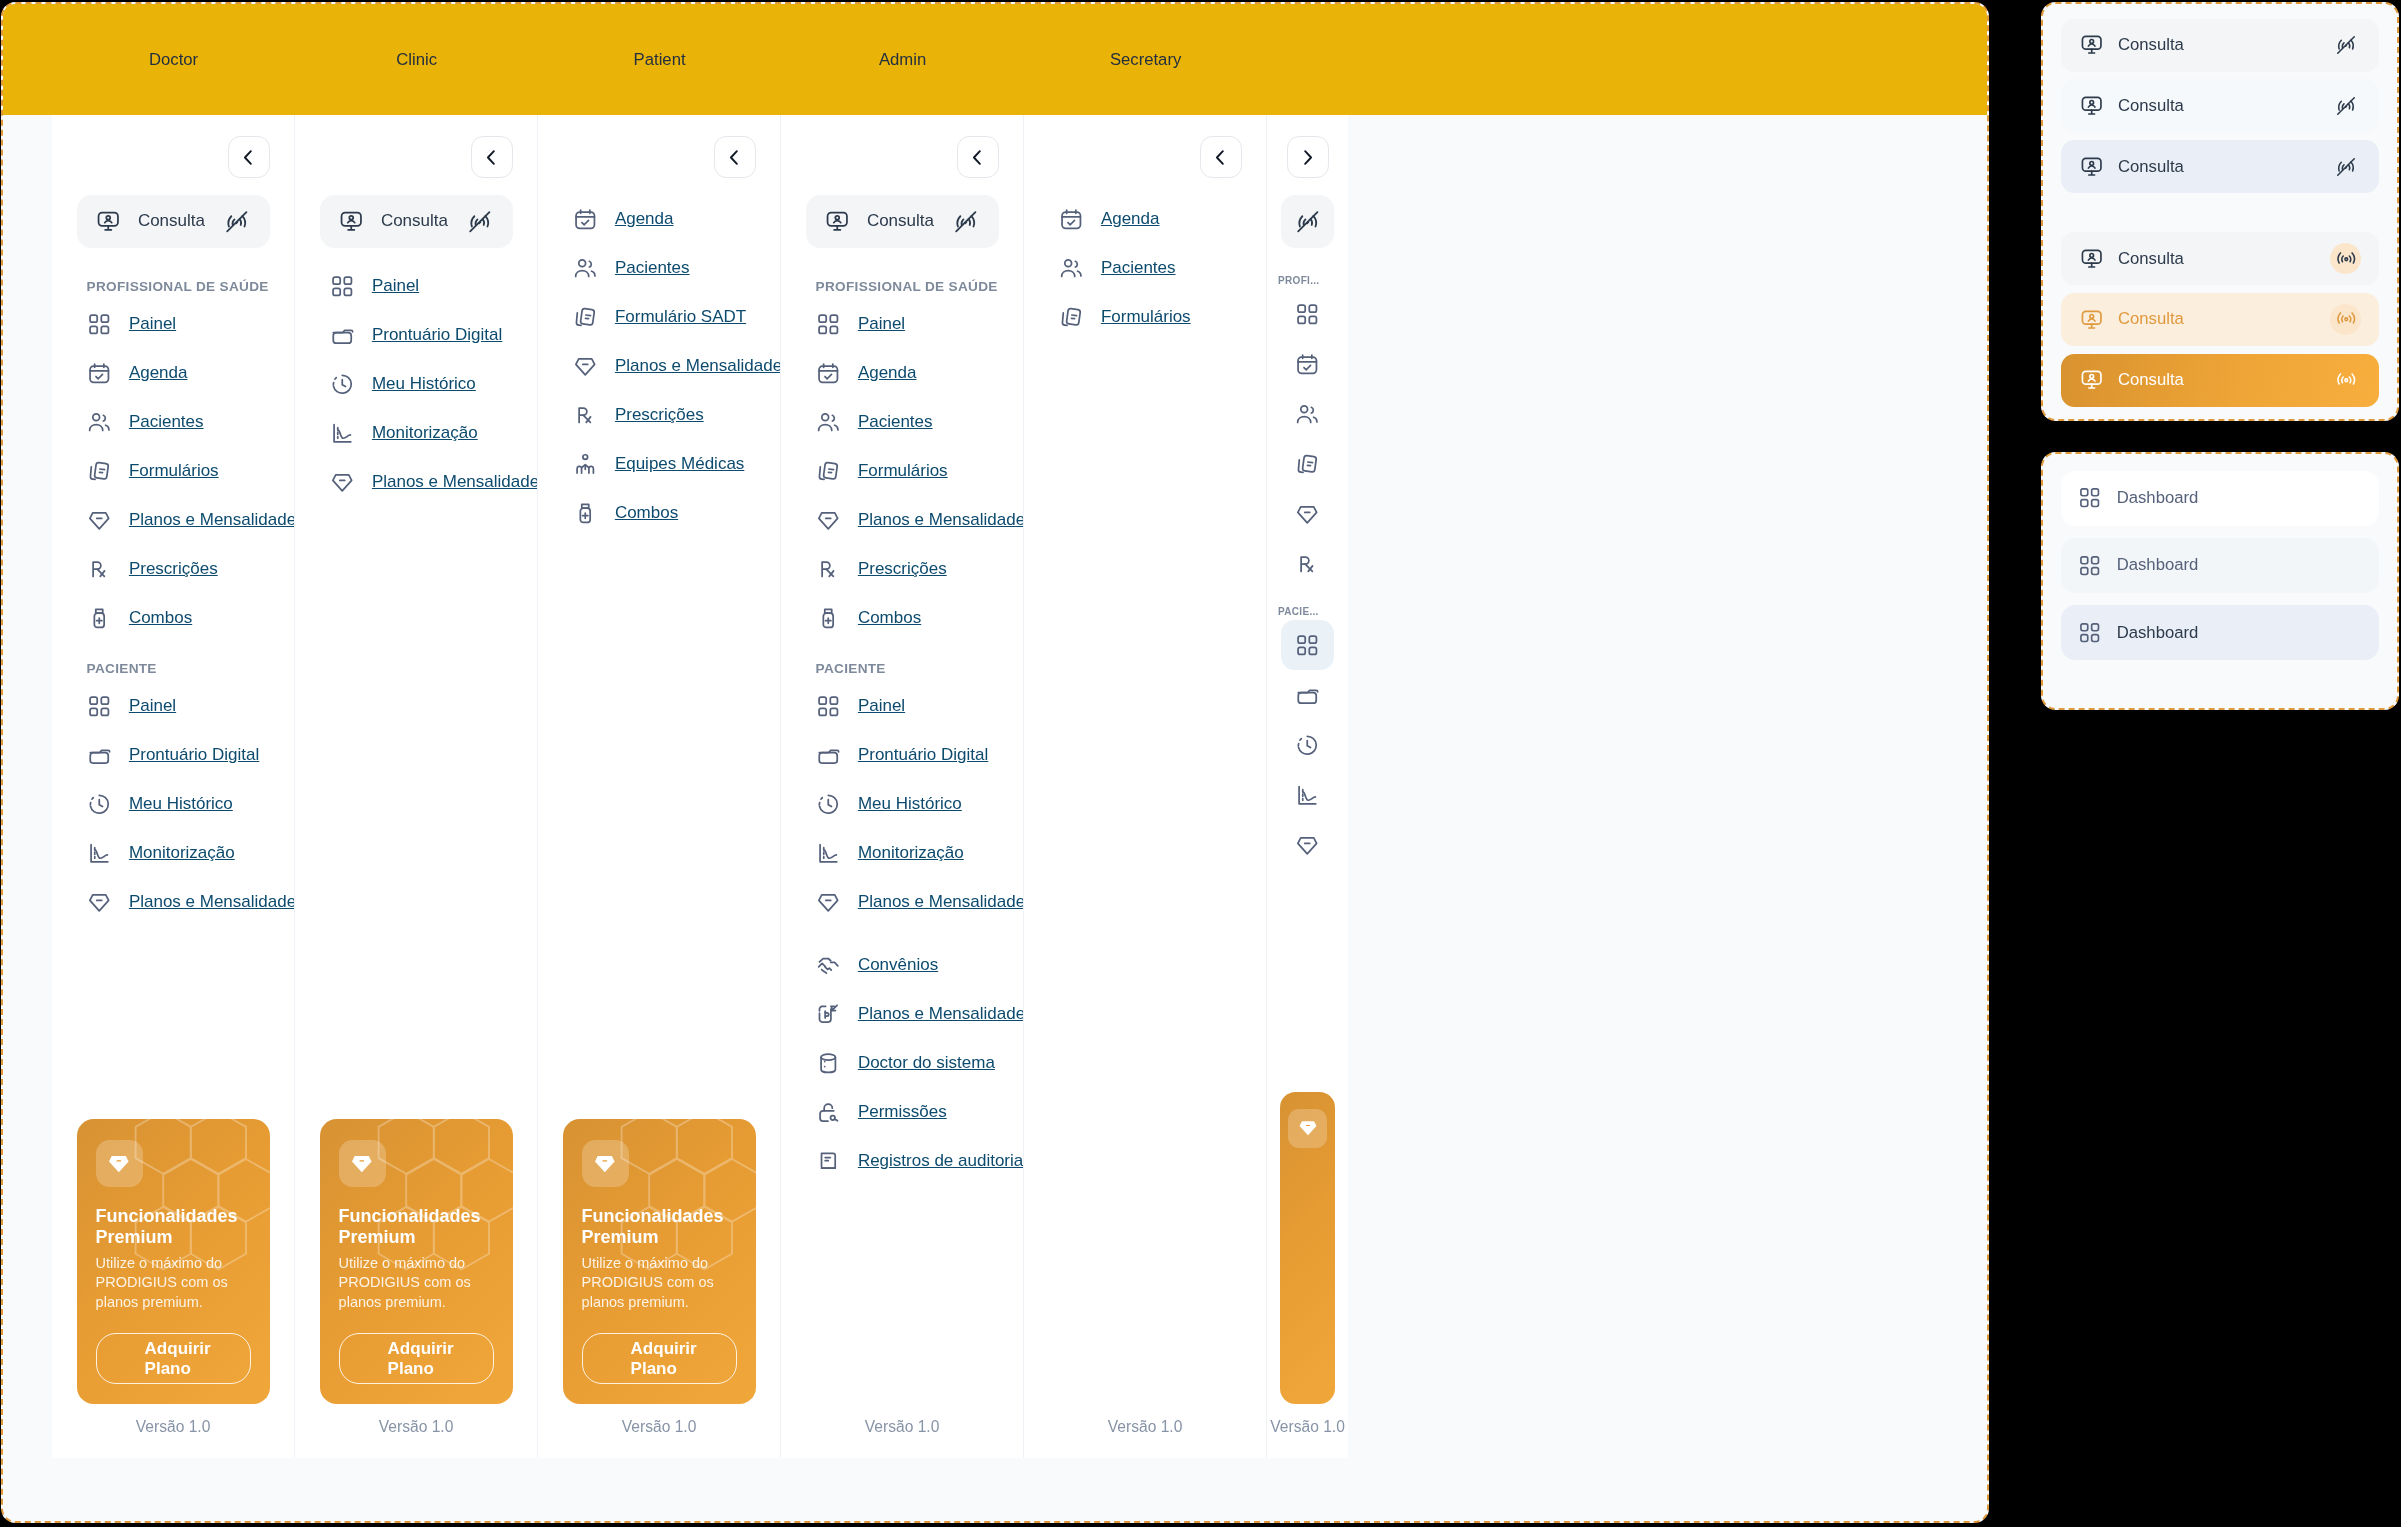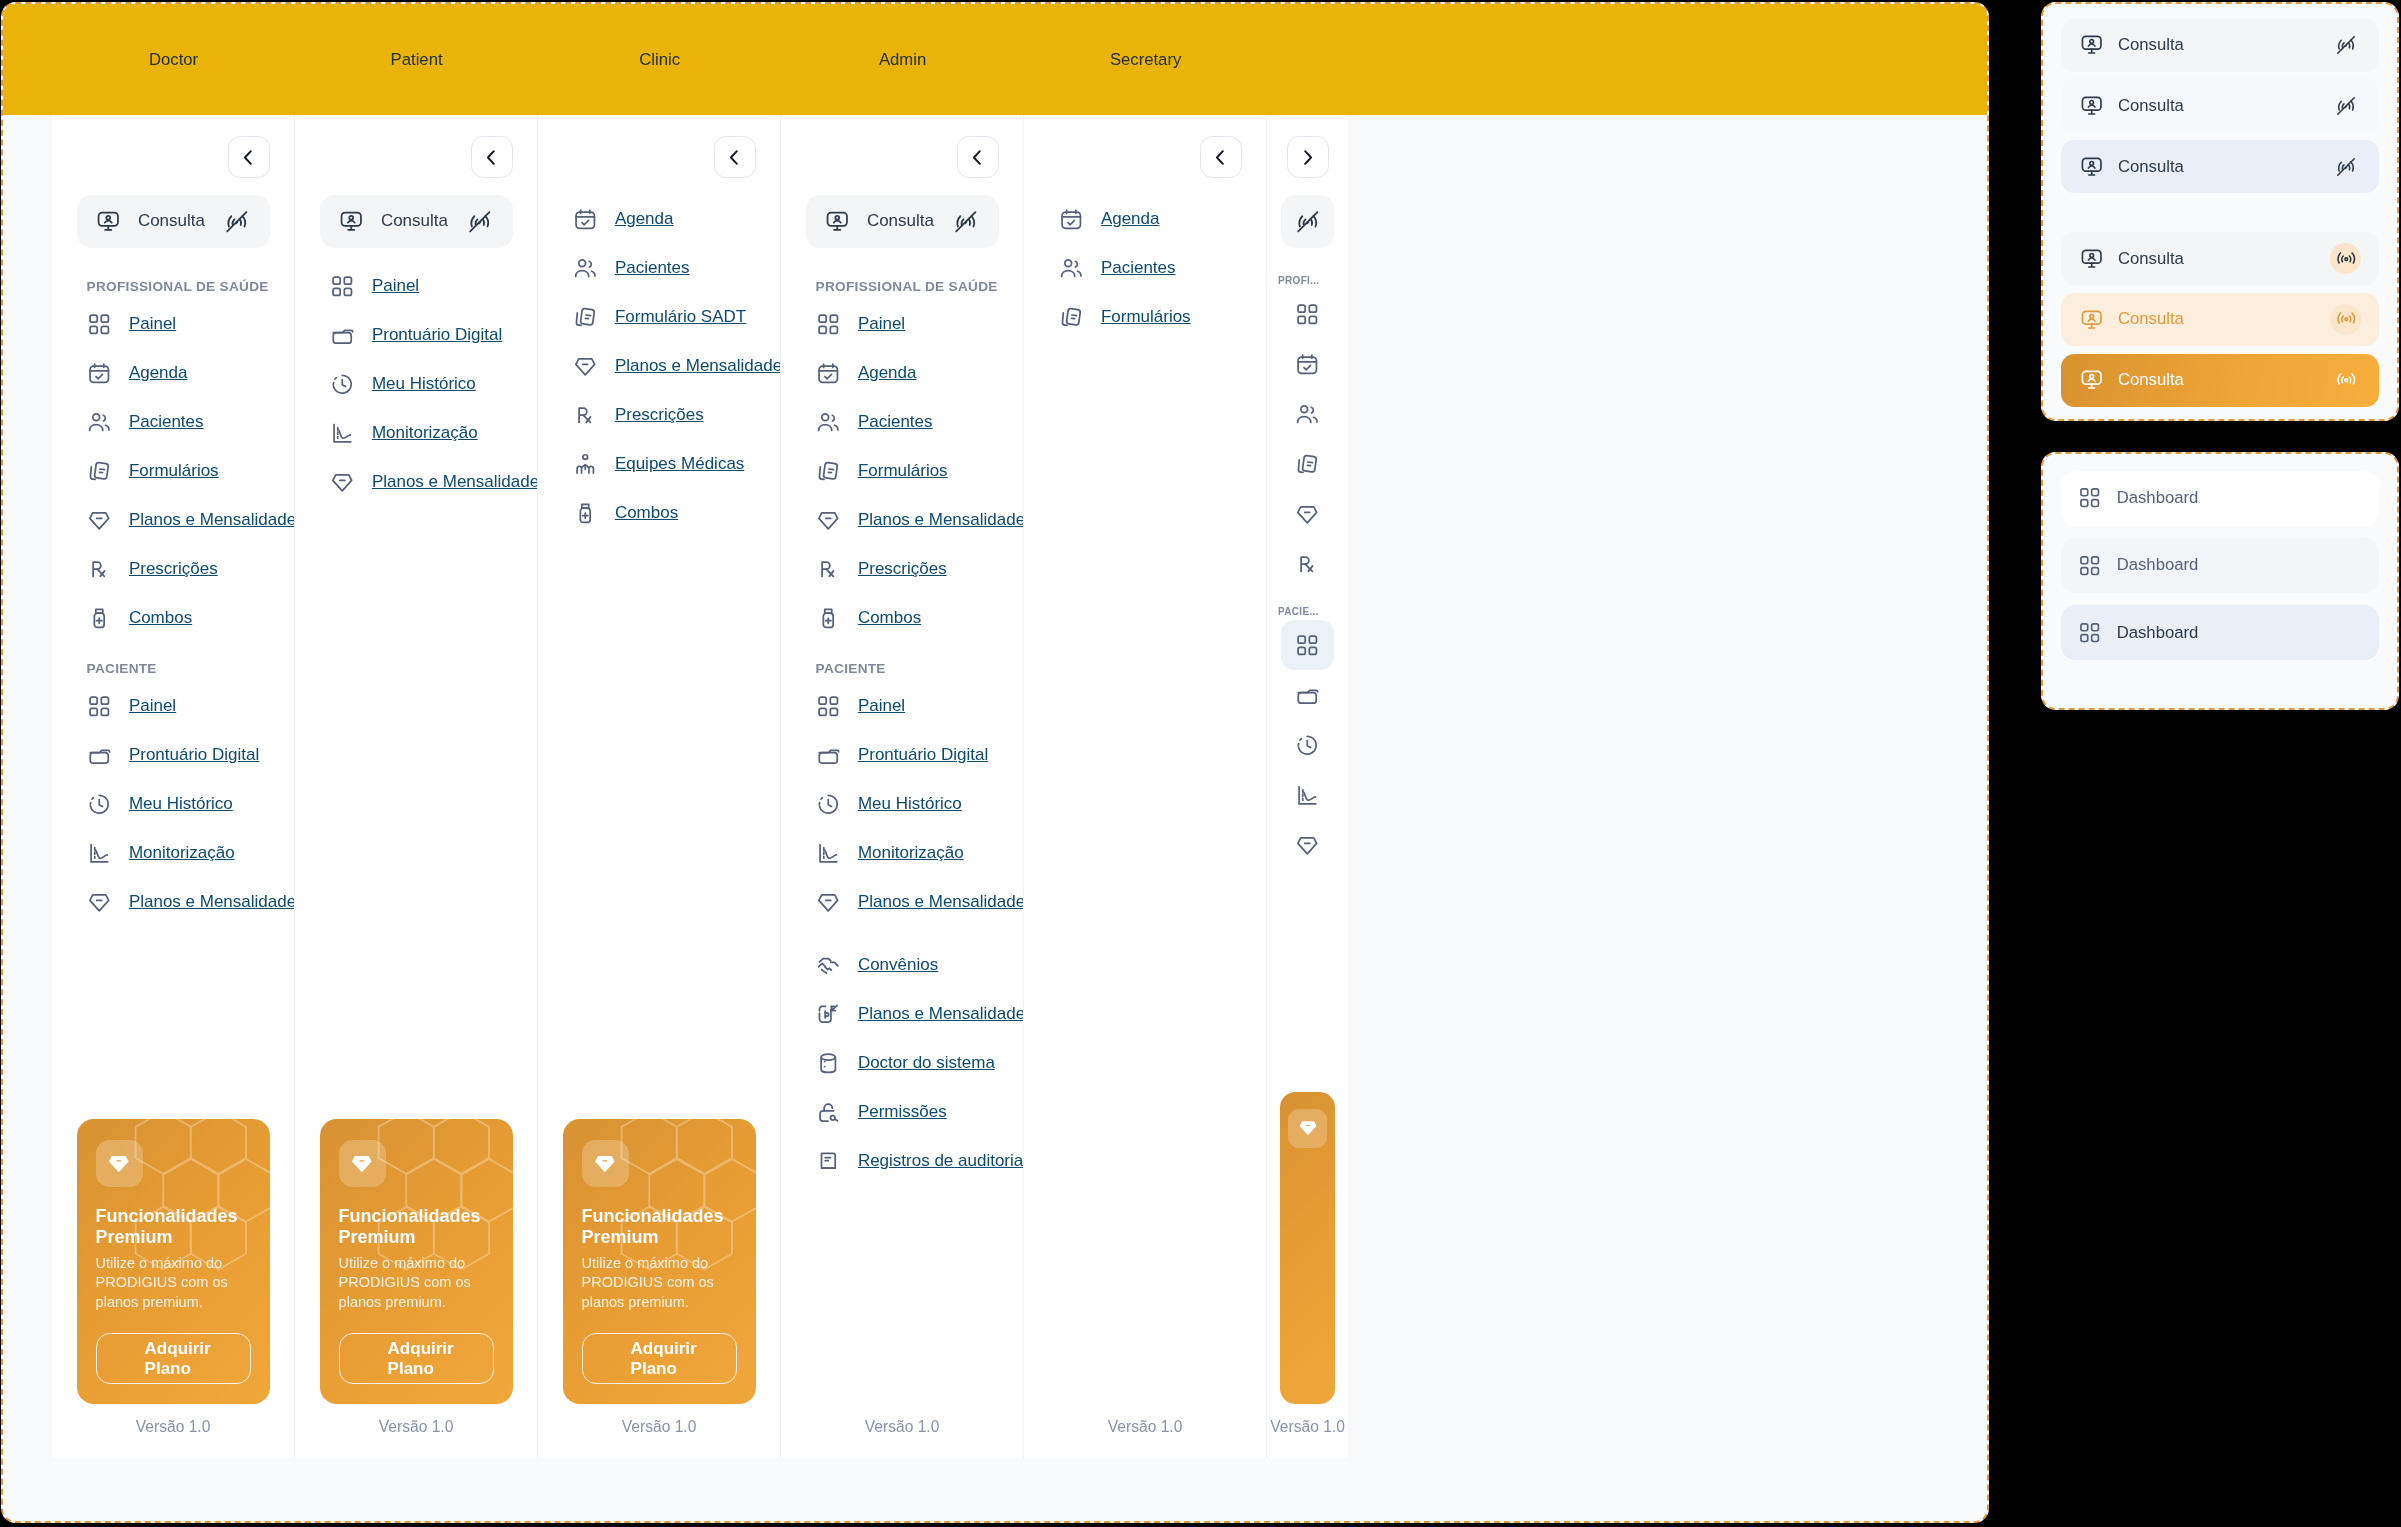--- a/index.html
+++ b/index.html
@@ -99,21 +99,21 @@
   }
   .prem-badge {
     width:47px; height:47px; border-radius:13.4px;
     background: rgba(255,255,255,.22);
     display:flex; align-items:center; justify-content:center;
     margin-bottom: 19px; position:relative;
   }
   .prem-title { font-size:18px; font-weight:700; color:#fff; margin-bottom:5.6px; }
   .prem-sub { font-size:14.5px; line-height:1.35; color:#fdf3e6; margin-bottom: 21px; }
   .prem-btn {
-    height:51px; border-radius:14px;
+    height:51px; border-radius:20px;
     border:1.1px solid rgba(255,255,255,.85);
     display:flex; align-items:center; justify-content:center;
     font-size:17px; font-weight:700; color:#fff; cursor:pointer;padding-left:48px;
   }
   .version {
     text-align:center; font-size:15.6px; color:#8793a6;
     padding: 14px 0 22px 0;
   }
 
   
@@ -177,22 +177,22 @@
 </style>
 </head>
 <body>
 
 <div id="stage">
 
   <div class="dashed-frame" id="main-frame">
     <div class="col-head-row" id="col-head-row">
         <div style="width:49px"></div>
         <div class="col-head" style="width: 243px;">Doctor</div>
+        <div class="col-head" style="width: 243px;">Clinic</div>
         <div class="col-head" style="width: 243px;">Patient</div>
-        <div class="col-head" style="width: 243px;">Clinic</div>
         <div class="col-head" style="width: 243px;">Admin</div>
         <div class="col-head" style="width: 243px;">Secretary</div>
         <div class="col-head" style="width: 81px;"></div>
       </div>
     <div class="cols-row" id="cols-row" style="left: 49px;">
         <div class="sidebar" style="width: 243px;">
           <div class="collapse-row">
       <div class="collapse-btn">
               <svg viewBox="0 0 24 24" width="19" height="19" fill="none" stroke="#111827" stroke-width="2.4" stroke-linecap="round" stroke-linejoin="round">
                 <path d="M15 4 7.5 12 15 20"></path>

